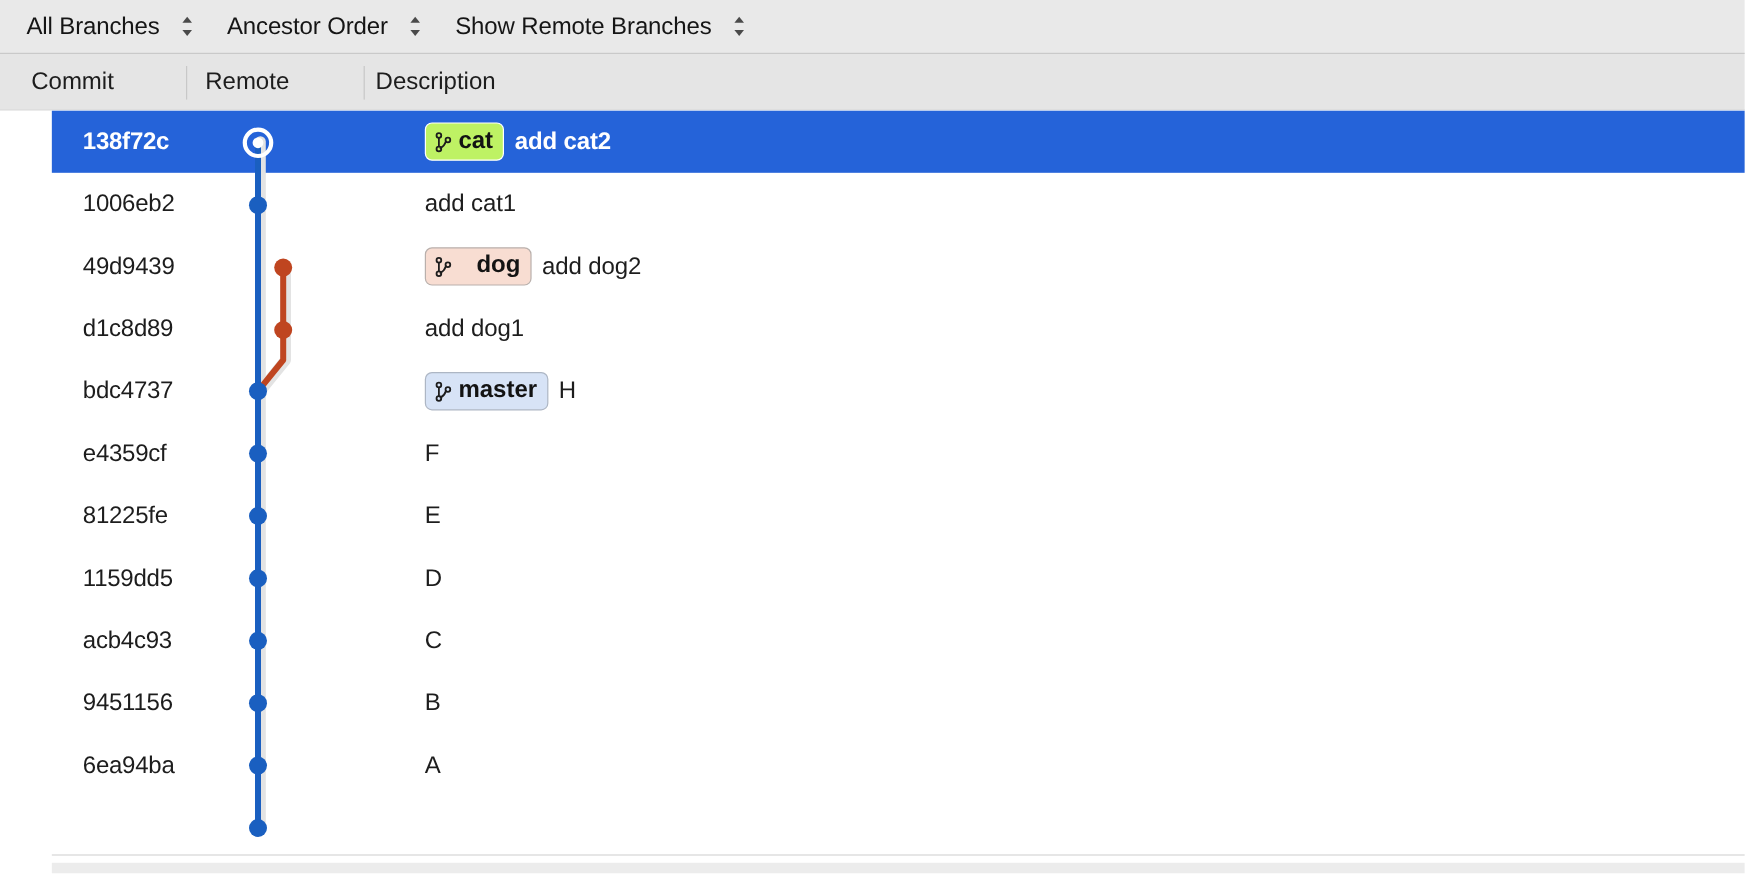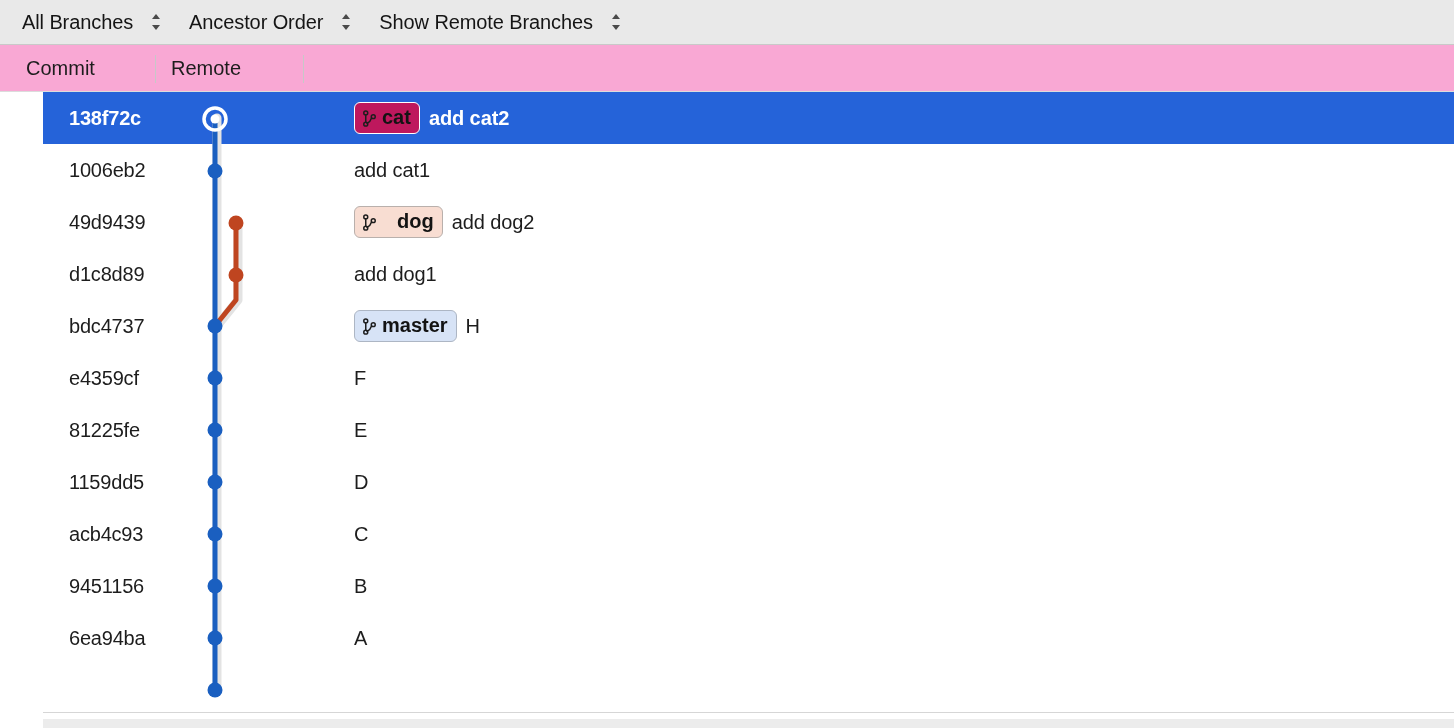--- a/index.html
+++ b/index.html
@@ -51,21 +51,21 @@
     display: flex;
     align-items: center;
     justify-content: center;
     color: #4a4a4a;
   }
 
   
   .col-header {
     height: 47px;
     flex: 0 0 47px;
-    background: #f9a8d4;
+    background: #e5e5e5;
     border-bottom: 1px solid #dcdcdc;
     position: relative;
   }
   .col-header .col-title {
     position: absolute;
     top: 0;
     height: 47px;
     line-height: 47px;
     font-size: 20px;
     color: #1d1d1d;
@@ -155,21 +155,21 @@
     padding: 0 8px 0 7px;
     border-radius: 6px;
     border: 1px solid #b4b4b4;
     margin-right: 9px;
     font-size: 20px;
     font-weight: bold;
     color: #131313;
     line-height: 1;
   }
   .branch-badge .badge-label { position: relative; top: -1px; }
-  .branch-badge.cat    { background: #be185d; border-color: #ffffff; }
+  .branch-badge.cat    { background: #bef264; border-color: #ffffff; }
   .branch-badge.dog    { background: #f8ddd2; border-color: #b9b0ac; gap: 20px; }
   .branch-badge.master { background: #d7e3f6; border-color: #adb6c4; }
   .branch-icon { width: 15px; height: 19px; display: block; flex: 0 0 auto; }
 
   
   .bottom-strip {
     position: absolute;
     left: 0; bottom: 0;
     width: 1454px;
     height: 16px;
@@ -218,20 +218,21 @@
         </svg>
       </span>
     </div>
   </div>
 
   <div class="col-header">
     <div class="col-title col-head-commit">Commit</div>
     <div class="col-divider d1"></div>
     <div class="col-title col-head-graph">Remote</div>
     <div class="col-divider d2"></div>
+    <div class="col-title col-head-desc">Description</div>
   </div>
 
   <div class="list">
 
     <div class="rows">
         <div class="row selected">
           <div class="cell-commit">138f72c</div>
           <div class="cell-desc">
             <span class="branch-badge cat">
               <span style="display: flex;">

